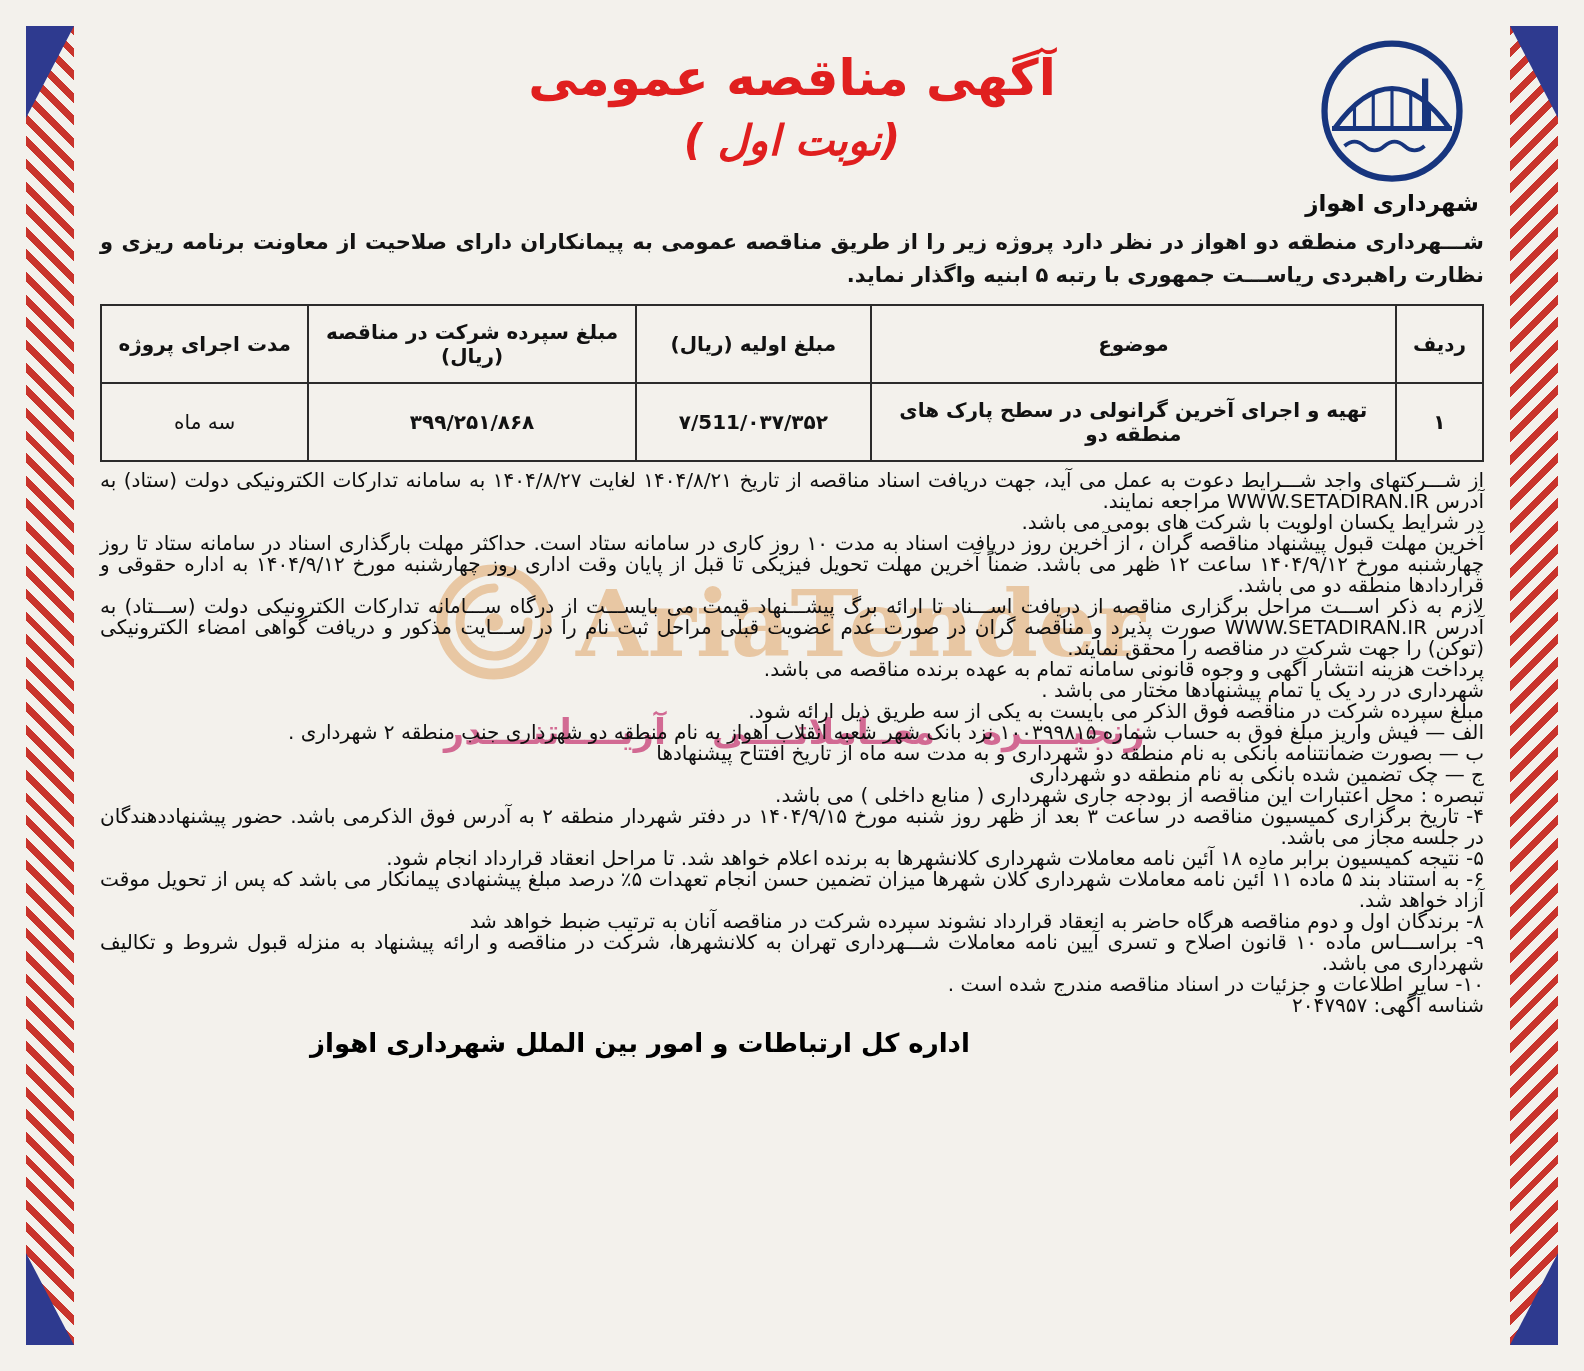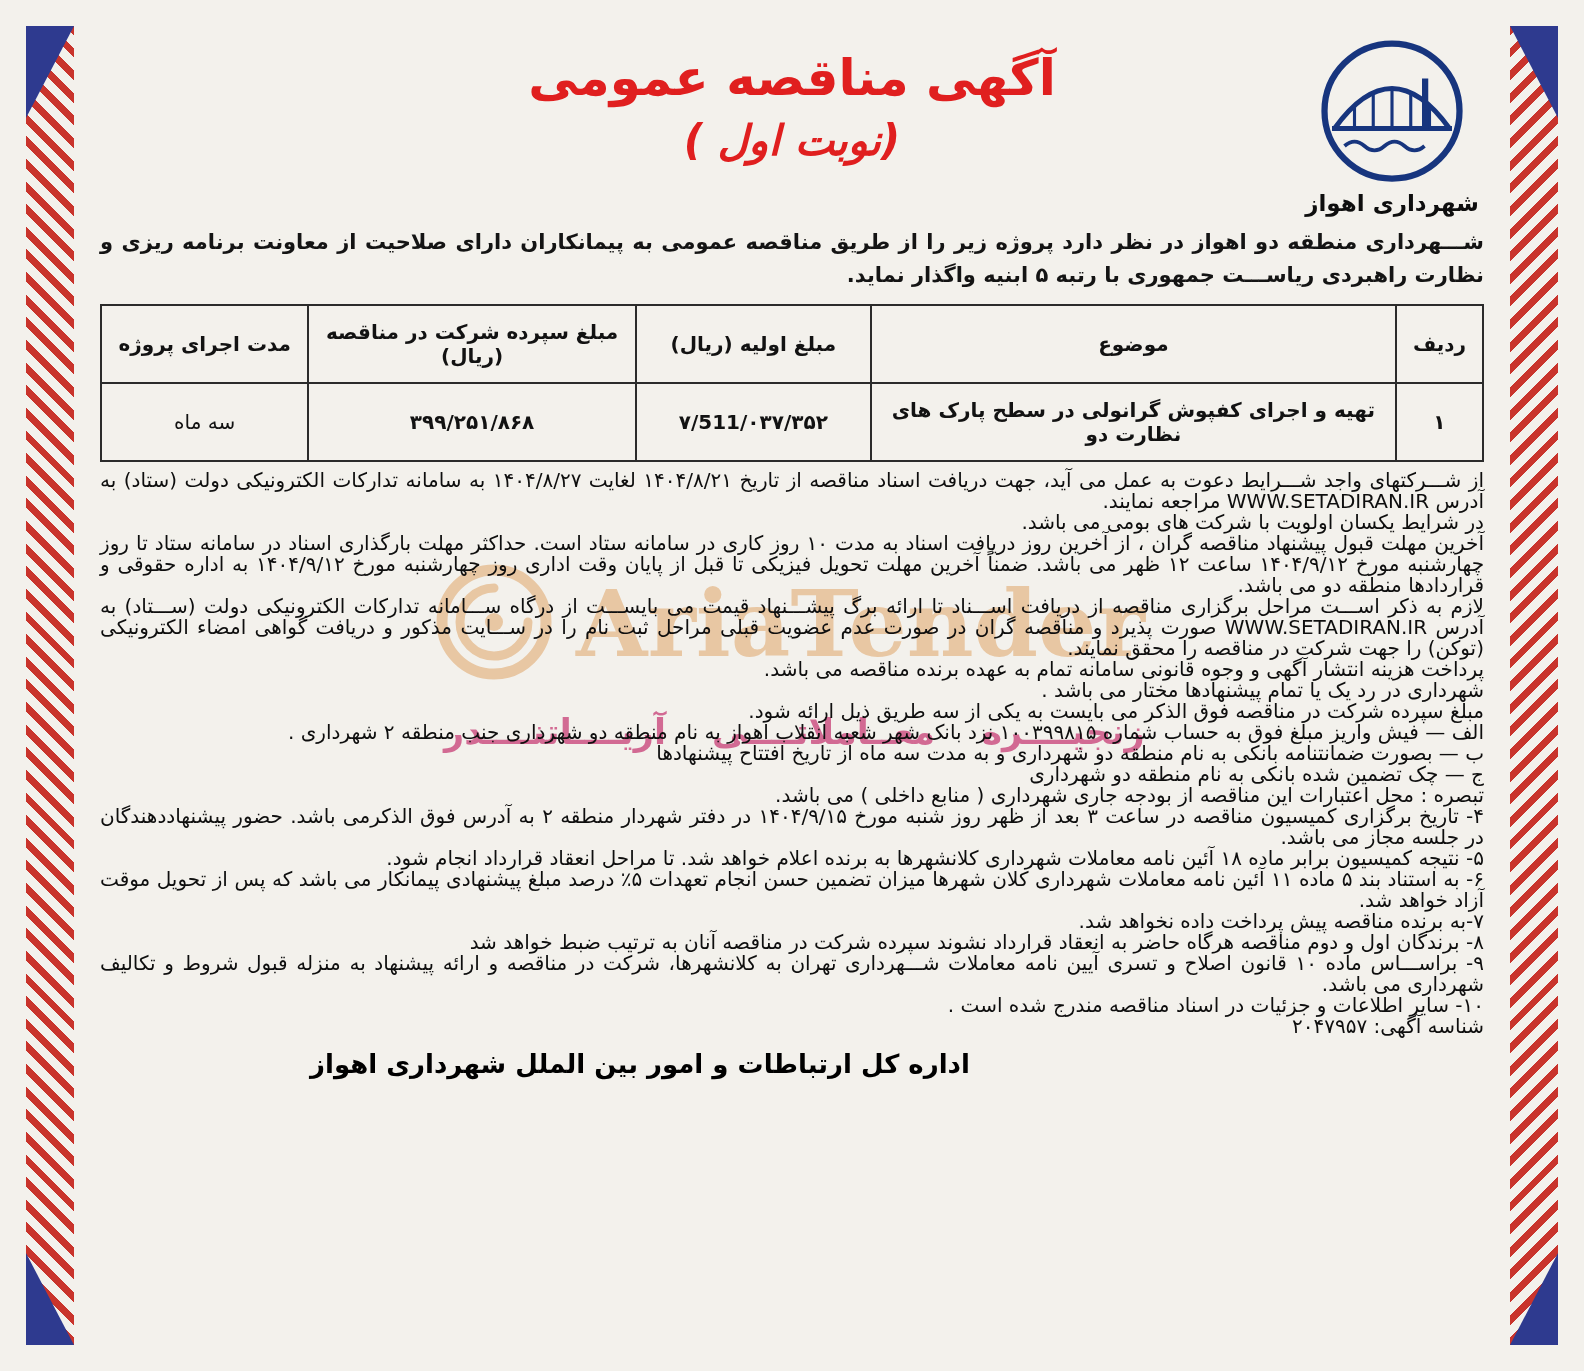--- a/index.html
+++ b/index.html
@@ -118,21 +118,21 @@
           <th>ردیف</th>
           <th>موضوع</th>
           <th>مبلغ اولیه  (ریال)</th>
           <th>مبلغ سپرده شرکت در مناقصه (ریال)</th>
           <th>مدت اجرای پروژه</th>
         </tr>
       </thead>
       <tbody>
         <tr>
           <td class="cell-rownum">۱</td>
-          <td class="cell-subject">تهیه و اجرای کفپوش گرانولی در سطح پارک های نظارت دو</td>
+          <td class="cell-subject">تهیه و اجرای آخرین گرانولی در سطح پارک های منطقه دو</td>
           <td class="cell-amount">۷/511/۰۳۷/۳۵۲</td>
           <td class="cell-amount">۳۹۹/۲۵۱/۸۶۸</td>
           <td>سه ماه</td>
         </tr>
       </tbody>
     </table>
 
     <div class="paras">
       <p class="para">از شـــرکتهای واجد شـــرایط دعوت به عمل می آید، جهت دریافت اسناد مناقصه از تاریخ ۱۴۰۴/۸/۲۱ لغایت ۱۴۰۴/۸/۲۷ به سامانه تدارکات الکترونیکی دولت (ستاد) به آدرس WWW.SETADIRAN.IR مراجعه نمایند.</p>
       <p class="para">در شرایط یکسان اولویت با شرکت های بومی می باشد.</p>
@@ -141,21 +141,20 @@
       <p class="para">پرداخت هزینه انتشار آگهی و وجوه قانونی سامانه تمام به عهده برنده مناقصه می باشد.</p>
       <p class="para">شهرداری در رد یک یا تمام پیشنهادها مختار می باشد .</p>
       <p class="para">مبلغ سپرده شرکت در مناقصه فوق الذکر می بایست به یکی از سه طریق ذیل ارائه شود.</p>
       <p class="para">الف — فیش واریز مبلغ فوق به حساب شماره ۱۰۰۳۹۹۸۱۵ نزد بانک شهر شعبه انقلاب اهواز به نام منطقه دو شهرداری جنب منطقه ۲ شهرداری .</p>
       <p class="para">ب — بصورت ضمانتنامه بانکی به نام منطقه دو شهرداری و به مدت سه ماه از تاریخ افتتاح پیشنهادها</p>
       <p class="para">ج — چک تضمین شده بانکی به نام منطقه دو شهرداری</p>
       <p class="para">تبصره : محل اعتبارات این مناقصه از بودجه جاری شهرداری ( منابع داخلی ) می باشد.</p>
       <p class="para">۴- تاریخ برگزاری کمیسیون مناقصه در ساعت ۳ بعد از ظهر روز  شنبه مورخ ۱۴۰۴/۹/۱۵  در دفتر شهردار منطقه ۲ به آدرس فوق الذکرمی باشد. حضور پیشنهاددهندگان در جلسه مجاز می باشد.</p>
       <p class="para">۵- نتیجه کمیسیون برابر ماده ۱۸ آئین نامه معاملات شهرداری کلانشهرها  به برنده اعلام خواهد شد. تا مراحل انعقاد قرارداد انجام شود.</p>
       <p class="para">۶- به استناد بند ۵ ماده ۱۱ آئین نامه معاملات شهرداری کلان شهرها میزان تضمین حسن انجام تعهدات ۵٪ درصد مبلغ پیشنهادی پیمانکار می باشد که پس از تحویل موقت آزاد خواهد شد.</p>
-      <p class="para">۷-به برنده مناقصه پیش پرداخت داده نخواهد شد.</p>
       <p class="para">۸- برندگان اول و دوم مناقصه هرگاه حاضر به انعقاد قرارداد نشوند سپرده شرکت در مناقصه آنان به ترتیب ضبط خواهد شد</p>
       <p class="para">۹- براســـاس ماده ۱۰ قانون اصلاح و تسری آیین نامه معاملات شـــهرداری تهران به کلانشهرها، شرکت در مناقصه و ارائه پیشنهاد به منزله قبول شروط و تکالیف شهرداری می باشد.</p>
       <p class="para">۱۰- سایر اطلاعات و جزئیات در اسناد مناقصه مندرج شده است .</p>
       <p class="para">شناسه آگهی: ۲۰۴۷۹۵۷</p>
     </div>
 
     <div class="footer-line">اداره کل ارتباطات و امور بین الملل شهرداری اهواز</div>
 
   </div>
 </div>

